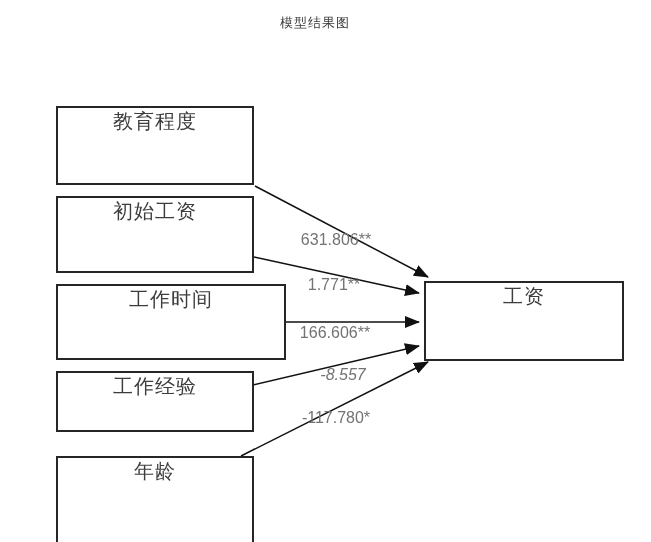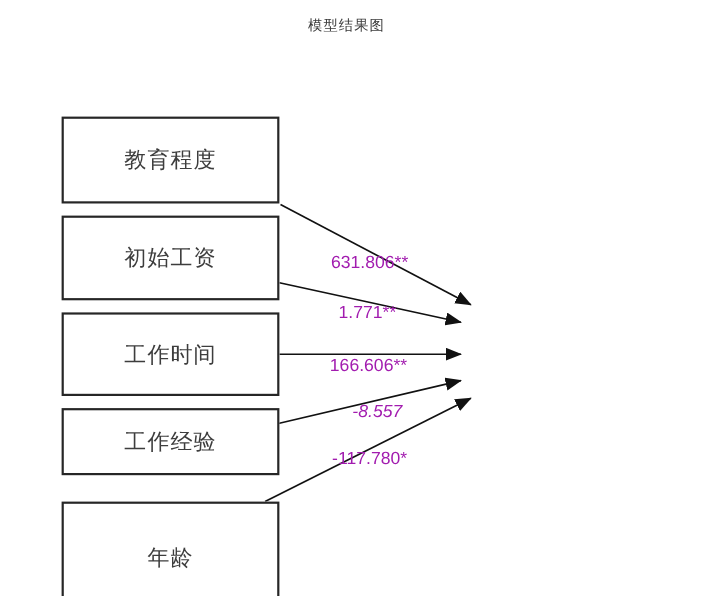--- a/index.html
+++ b/index.html
@@ -19,42 +19,41 @@
     text-align: center;
     font-size: 13px;
     color: #3a3a3a;
     letter-spacing: 1px;
   }
   .node {
     position: absolute;
     border: 2px solid #262626;
     background: #ffffff;
     display: flex;
-    align-items: center;
     justify-content: center;
     box-sizing: border-box;
   }
   .node span {
     font-size: 20px;
     color: #3d3d3d;
     letter-spacing: 1px;
   }
   .node-education       { left: 56px;  top: 106px; width: 198px; height: 79px; }
   .node-initial-salary  { left: 56px;  top: 196px; width: 198px; height: 77px; }
-  .node-work-time       { left: 56px;  top: 284px; width: 198px; height: 76px; font-family: Liberation Serif, serif; }
+  .node-work-time       { left: 56px;  top: 284px; width: 230px; height: 76px; font-family: Liberation Serif, serif; }
   .node-work-experience { left: 56px;  top: 371px; width: 198px; height: 61px; }
   .node-age             { left: 56px;  top: 456px; width: 198px; height: 103px; }
   .node-salary          { left: 424px; top: 281px; width: 200px; height: 80px; }
   #edges-svg { position: absolute; left: 0; top: 0; }
   .edge-label {
     position: absolute;
     width: 120px;
     text-align: center;
     font-size: 16px;
-    color: #a21caf;
+    color: #737373;
     transform: translate(-50%, -50%);
     white-space: nowrap;
   }
   .edge-label-1 { left: 336px; top: 240px; }
   .edge-label-2 { left: 334px; top: 285px; }
   .edge-label-3 { left: 335px; top: 333px; text-align: center; }
   .edge-label-4 { left: 343px; top: 375px; font-style: italic; }
   .edge-label-5 { left: 336px; top: 418px; }
 </style>
 </head>
@@ -88,20 +87,23 @@
   <div class="node node-work-time">
     <span>工作时间</span>
   </div>
   <div class="node node-work-experience">
     <span>工作经验</span>
   </div>
   <div class="node node-age">
     <span>年龄</span>
   </div>
 
+  <div class="node node-salary">
+    <span>工资</span>
+  </div>
 
   <div class="edge-label edge-label-1">631.806**</div>
   <div class="edge-label edge-label-2">1.771**</div>
   <div class="edge-label edge-label-3">166.606**</div>
   <div class="edge-label edge-label-4">-8.557</div>
   <div class="edge-label edge-label-5">-117.780*</div>
 
 </div>
 
 </body></html>

